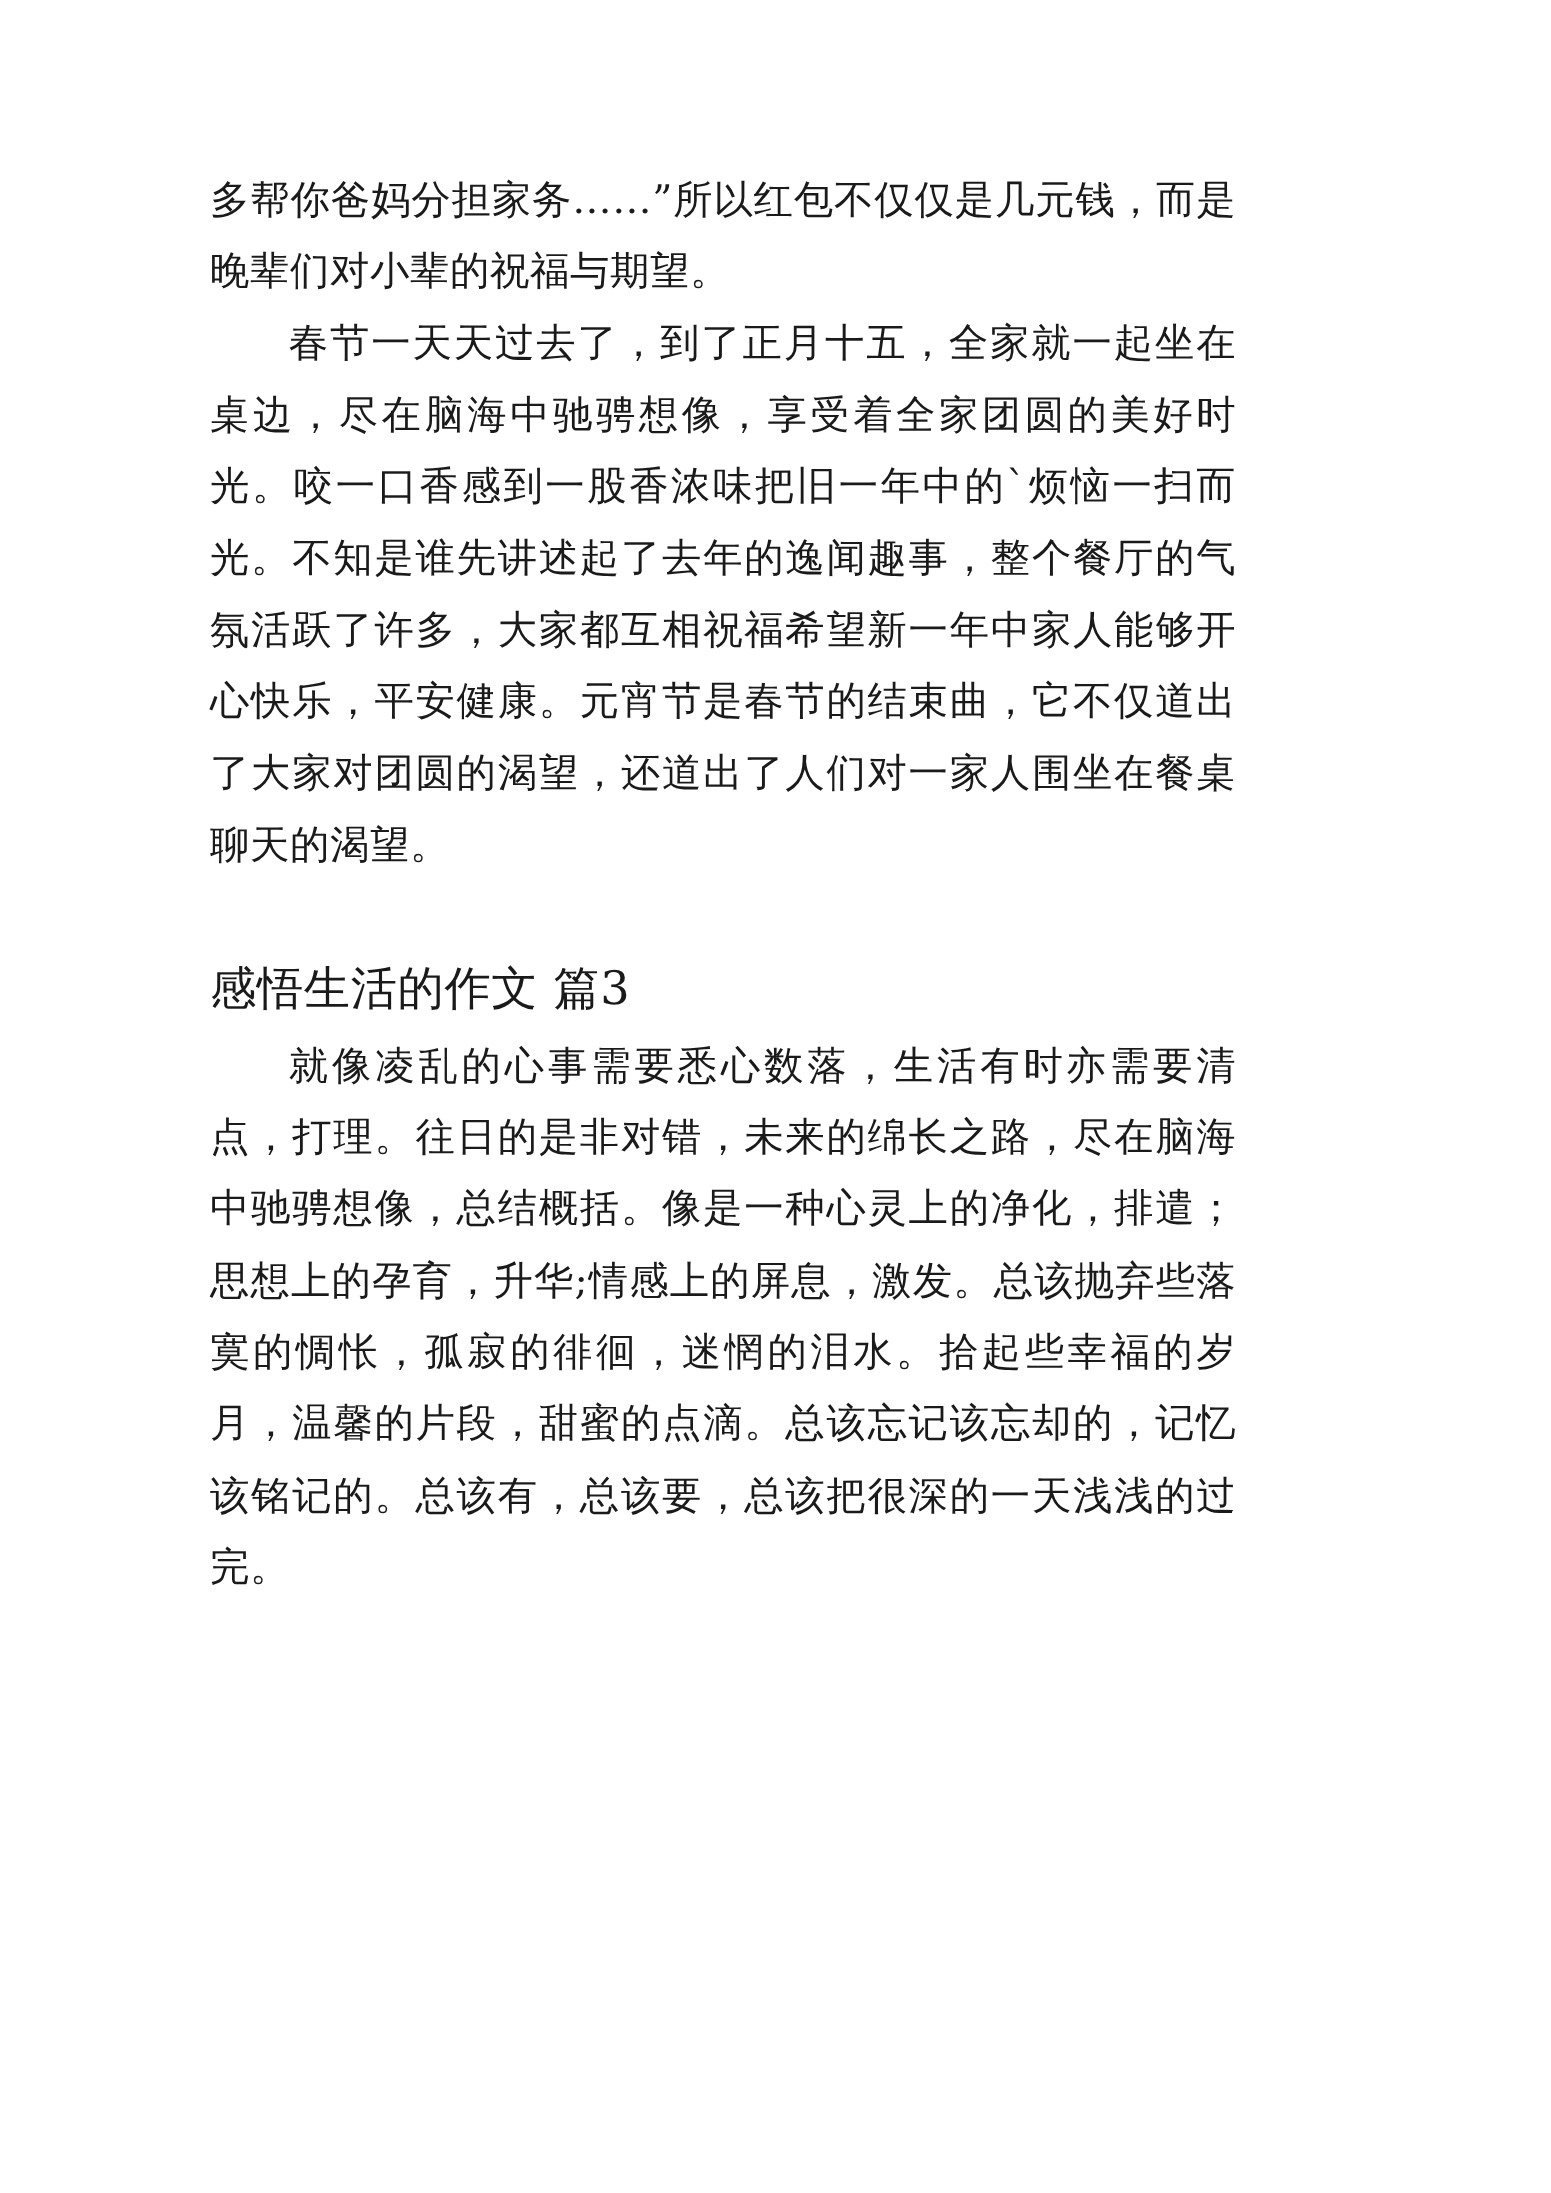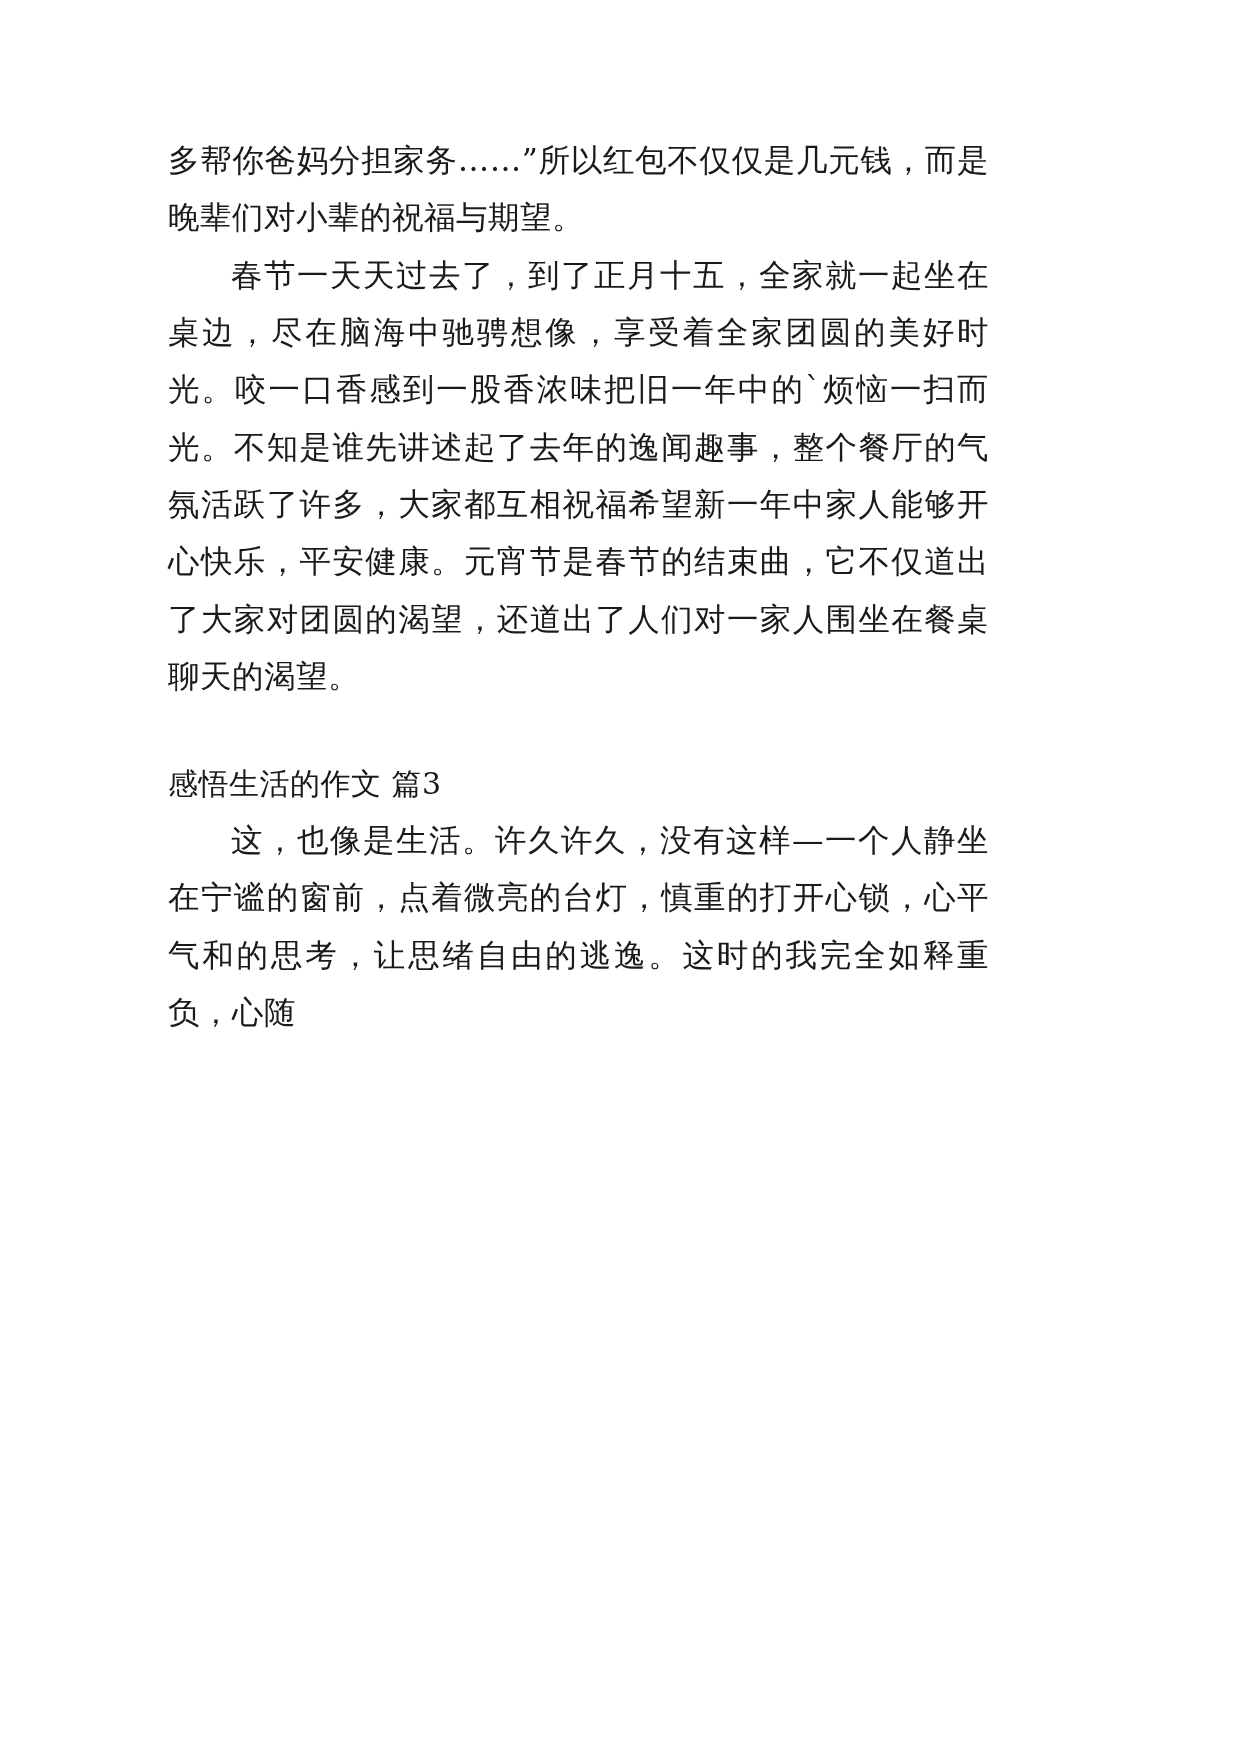--- a/index.html
+++ b/index.html
@@ -32,21 +32,21 @@
     margin: 0;
     padding: 0;
     text-indent: 2em;
   }
   p.para.noindent {
     text-indent: 0;
   }
   h2.section-heading {
     margin: 0;
     padding: 0;
-    font-size: 30px;
+    font-size: 37px;
     font-weight: normal;
     line-height: 1.82;
     letter-spacing: 0.5px;
   }
   .gap-before-heading {
     height: 52px;
   }
   .gap-after-heading {
     height: 0px;
   }
@@ -61,17 +61,17 @@
 
     <p class="para">春节一天天过去了，到了正月十五，全家就一起坐在桌边，尽在脑海中驰骋想像，享受着全家团圆的美好时光。咬一口香感到一股香浓味把旧一年中的`烦恼一扫而光。不知是谁先讲述起了去年的逸闻趣事，整个餐厅的气氛活跃了许多，大家都互相祝福希望新一年中家人能够开心快乐，平安健康。元宵节是春节的结束曲，它不仅道出了大家对团圆的渴望，还道出了人们对一家人围坐在餐桌聊天的渴望。</p>
 
 
     <div class="gap-before-heading"></div>
 
     <h2 class="section-heading">感悟生活的作文  篇3</h2>
 
     <div class="gap-after-heading"></div>
 
+    <p class="para">就像凌乱的心事需要悉心数落，生活有时亦需要清点，打理。往日的是非对错，未来的绵长之路，尽在脑海中驰骋想像，总结概括。像是一种心灵上的净化，排遣；思想上的孕育，升华;情感上的屏息，激发。总该抛弃些落寞的惆怅，孤寂的徘徊，迷惘的泪水。拾起些幸福的岁月，温馨的片段，甜蜜的点滴。总该忘记该忘却的，记忆该铭记的。总该有，总该要，总该把很深的一天浅浅的过完。</p>
 
-    <p class="para">这，也像是生活。许久许久，没有这样—一个人静坐在宁谧的窗前，点着微亮的台灯，慎重的打开心锁，心平气和的思考，让思绪自由的逃逸。这时的我完全如释重负，心随</p>
 
   </div>
 </div>
 
 </body></html>

